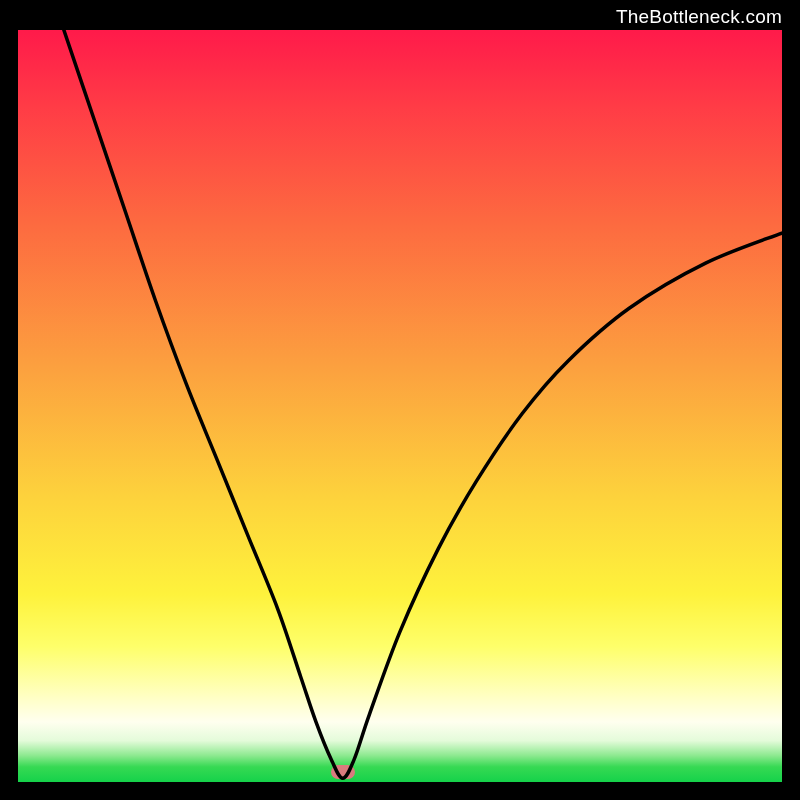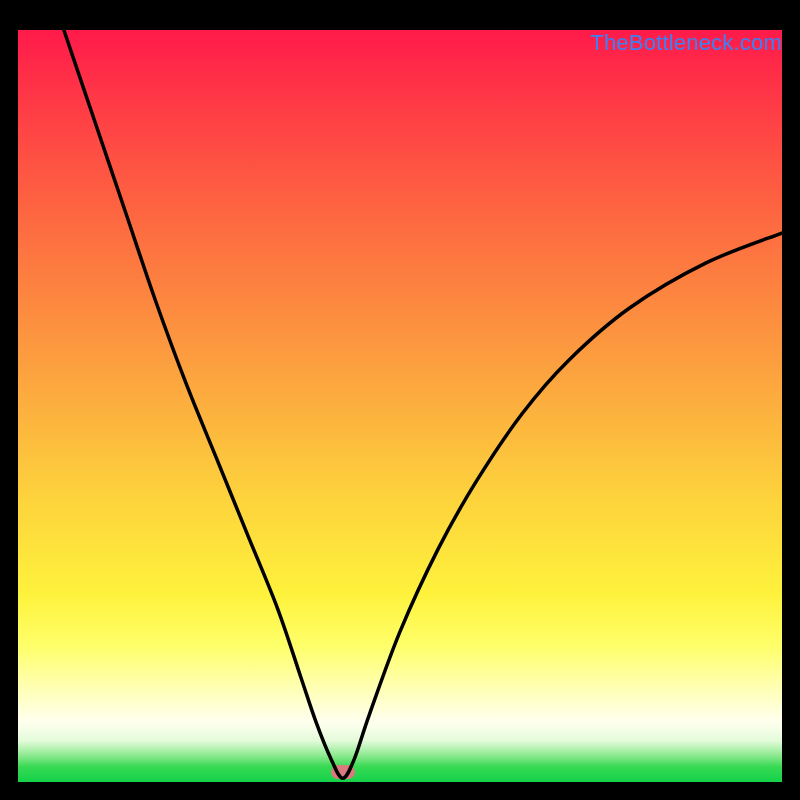--- a/index.html
+++ b/index.html
@@ -8,25 +8,24 @@
     width: 800px;
     height: 800px;
     background: #000;
     position: relative;
     font-family: Arial, Helvetica, sans-serif;
   }
   .watermark {
     position: absolute;
     top: 6px;
     right: 18px;
-    color: #3b82f6;
-    font-size: 22px;
+    color: #ffffff;
+    font-size: 19px;
     letter-spacing: 0.2px;
     z-index: 10;
-    margin-top: 24px;
   }
   .plot-area {
     position: absolute;
     left: 18px;
     top: 30px;
     width: 764px;
     height: 752px;
     background: linear-gradient(to bottom,
       #ff1a4a 0%,
       #ff3b46 10%,

